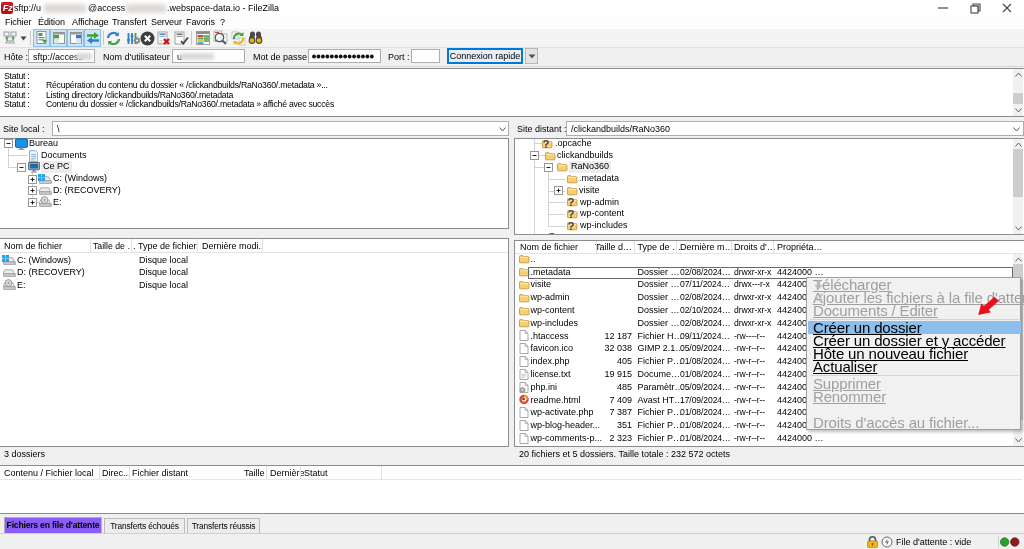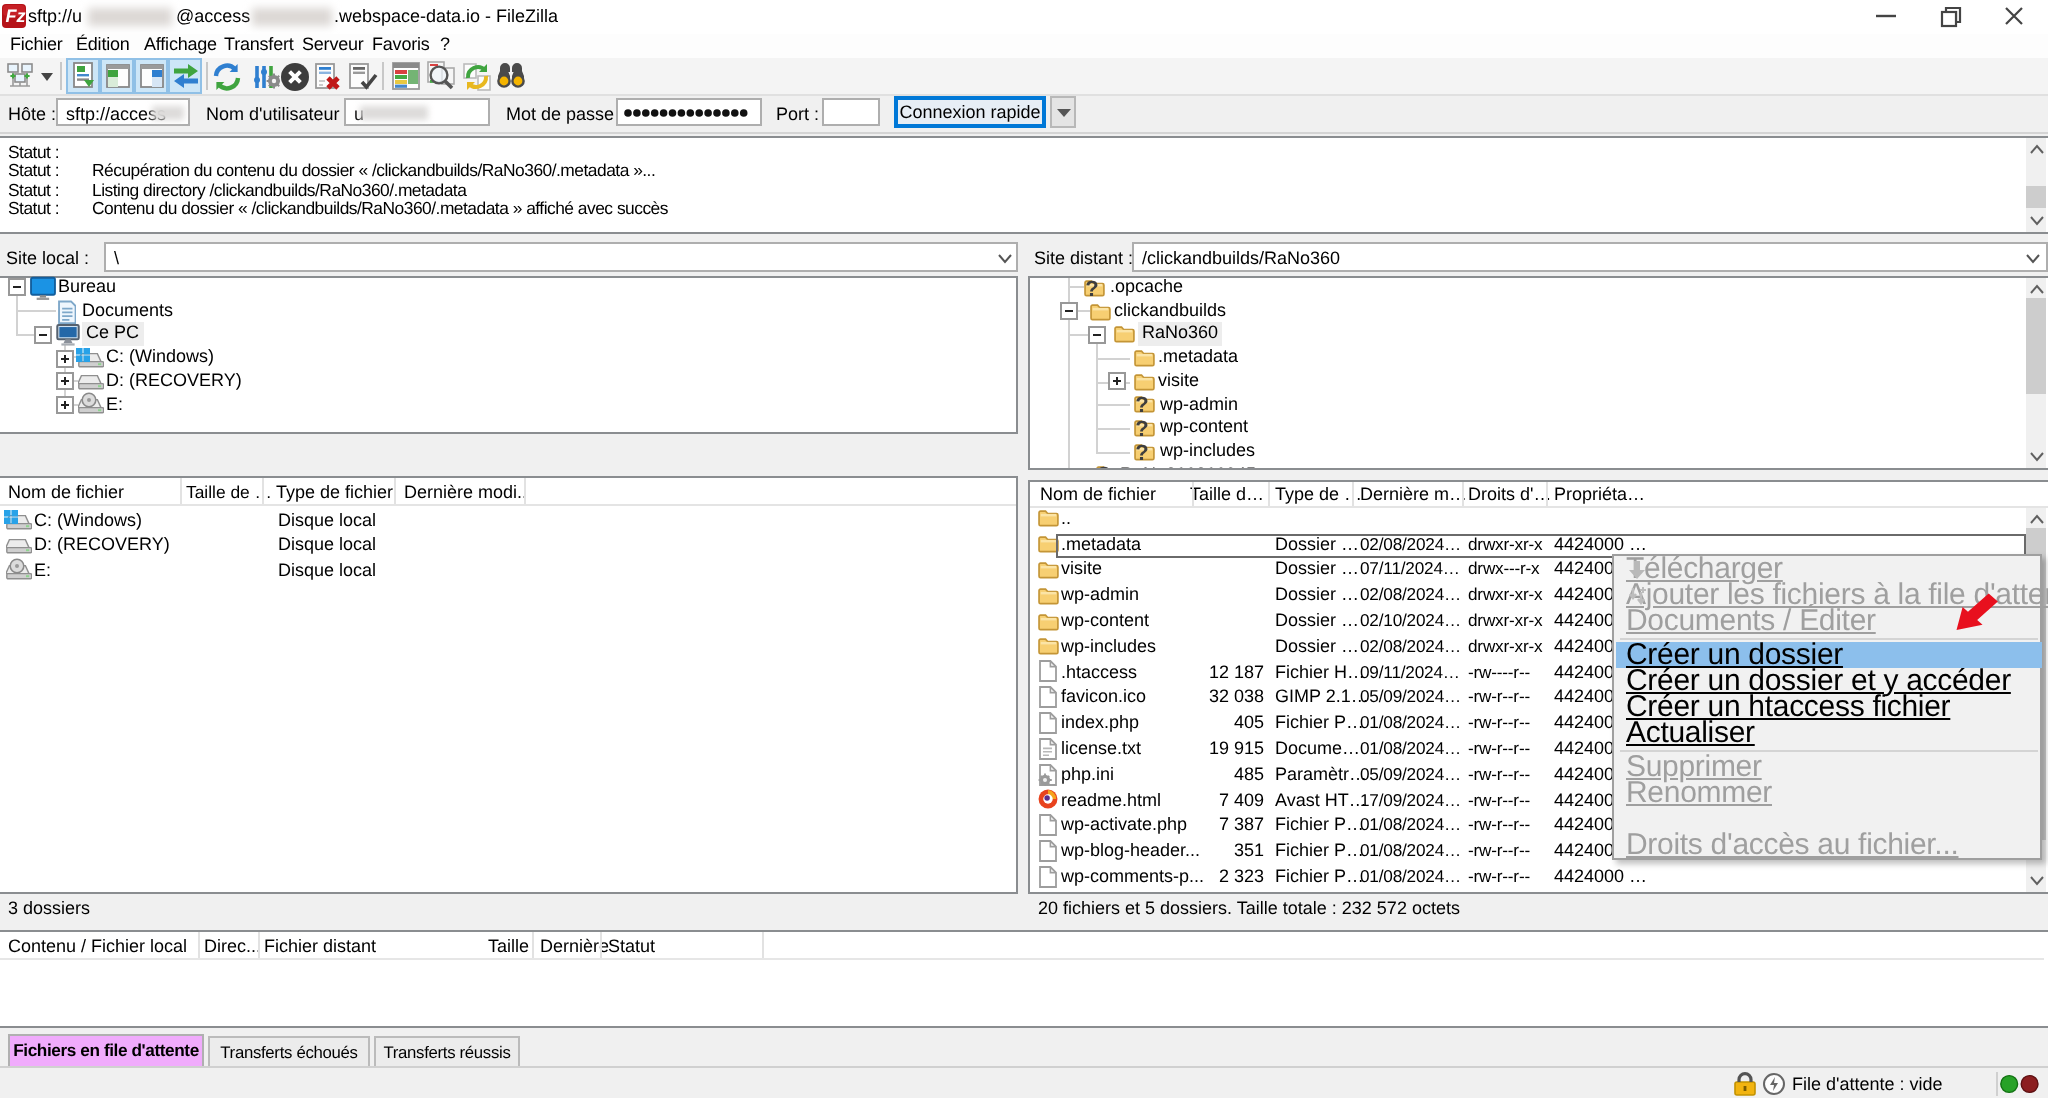--- a/index.html
+++ b/index.html
@@ -295,21 +295,21 @@
   <svg class="abs" style="left:499px;top:9px" width="7" height="5">
       <path d="M0.5 0.5 L3.5 4 L6.5 0.5" stroke="#555" fill="none"></path>
     </svg>
   <span class="abs" style="left:517px;top:6px;">Site distant :</span>
   <span class="abs" style="left:566px;top:3px;width:458px;height:15px;background:#fff;border:1px solid #aeaeae;padding:2px 0 0 4px;">/clickandbuilds/RaNo360</span>
   <svg class="abs" style="left:1013px;top:9px" width="7" height="5">
       <path d="M0.5 0.5 L3.5 4 L6.5 0.5" stroke="#555" fill="none"></path>
     </svg>
 </div>
 
-<div id="ltree" class="box" style="left:0;top:138px;width:509px;height:79px;border-left:none;">
+<div id="ltree" class="box" style="left:0;top:138px;width:509px;height:91px;border-left:none;">
  <div class="abs" style="left:8px;top:9px;width:1px;height:19px;background:#d2d2d2"></div>
  <div class="abs" style="left:8px;top:16px;width:20px;height:1px;background:#d2d2d2"></div>
  <div class="abs" style="left:8px;top:28px;width:10px;height:1px;background:#d2d2d2"></div>
  <div class="abs" style="left:32px;top:33px;width:1px;height:30px;background:#d2d2d2"></div>
  <div class="abs" style="left:32px;top:39px;width:7px;height:1px;background:#d2d2d2"></div>
  <div class="abs" style="left:32px;top:51px;width:7px;height:1px;background:#d2d2d2"></div>
  <div class="abs" style="left:32px;top:63px;width:7px;height:1px;background:#d2d2d2"></div>
  <svg class="abs" style="left:4px;top:0px" width="9" height="9">
       <use href="#expminus"></use>
     </svg>
@@ -657,21 +657,21 @@
     <span class="abs" style="left:304px;top:2px;">Statut</span>
     <div class="hdrline" style="left:99px;"></div>
     <div class="hdrline" style="left:129px;"></div>
     <div class="hdrline" style="left:266px;"></div>
     <div class="hdrline" style="left:300px;"></div>
     <div class="hdrline" style="left:381px;"></div>
   </div>
 </div>
 
 <div class="abs" style="left:0;top:514px;width:1024px;height:19px;background:#f0f0f0;">
-  <span class="abs" style="left:4px;top:3px;width:98px;height:16px;background:#f0abfc;border:1px solid #b0b0b0;border-bottom:none;font-weight:bold;text-align:center;padding-top:2px;font-size:8.6px;letter-spacing:-0.2px;">Fichiers en file d'attente</span>
+  <span class="abs" style="left:4px;top:3px;width:98px;height:16px;background:#8b5cf6;border:1px solid #b0b0b0;border-bottom:none;font-weight:bold;text-align:center;padding-top:2px;font-size:8.6px;letter-spacing:-0.2px;">Fichiers en file d'attente</span>
   <span class="abs" style="left:104px;top:4px;width:81px;height:15px;background:#ececec;border:1px solid #bbb;border-bottom:none;text-align:center;padding-top:2px;font-size:8.4px;letter-spacing:-0.15px;">Transferts échoués</span>
   <span class="abs" style="left:187px;top:4px;width:73px;height:15px;background:#ececec;border:1px solid #bbb;border-bottom:none;text-align:center;padding-top:2px;font-size:8.4px;letter-spacing:-0.15px;">Transferts réussis</span>
 </div>
 
 <div class="abs" style="left:0;top:533px;width:1024px;height:16px;background:#f0f0f0;border-top:1px solid #d0d0d0;">
   <svg class="abs" style="left:866px;top:2px" width="13" height="12" viewBox="0 0 13 12">
     <rect x="1.5" y="5" width="10" height="6.5" rx="1" fill="#f2b410" stroke="#c29200" stroke-width="0.8"></rect>
     <path d="M3.5 5 v-1.2 a3 3 0 0 1 6 0 V5" fill="none" stroke="#555" stroke-width="1.6"></path>
     <rect x="5.8" y="7" width="1.4" height="2.5" fill="#7a5c00"></rect>
   </svg>
@@ -689,21 +689,21 @@
 
 <div id="ctxmenu" class="abs" style="left:806px;top:277px;width:215px;height:153px;background:#f1f1f1;border:1px solid #9f9f9f;z-index:50;box-shadow:2px 2px 3px rgba(0,0,0,0.25);">
  <div class="abs" style="left:3px;top:41px;width:209px;height:1px;background:#d4d4d4;"></div>
  <div class="abs" style="left:3px;top:97px;width:209px;height:1px;background:#d4d4d4;"></div>
  <div class="mi mg" style="top:0px;">Télécharger</div>
  <div class="mi mg" style="top:13px;">Ajouter les fichiers à la file d'attente</div>
  <div class="mi mg" style="top:26px;">Documents / Éditer</div>
  <div class="abs" style="left:1px;top:43px;width:213px;height:13px;background:#8cbfec;"></div>
  <div class="mi" style="top:43px;">Créer un dossier</div>
  <div class="mi" style="top:56px;">Créer un dossier et y accéder</div>
- <div class="mi" style="top:69px;">Créer un htaccess fichier</div>
+ <div class="mi" style="top:69px;">Hôte un nouveau fichier</div>
  <div class="mi" style="top:82px;">Actualiser</div>
  <div class="mi mg" style="top:99px;">Supprimer</div>
  <div class="mi mg" style="top:112px;">Renommer</div>
  <div class="mi mg" style="top:138px;">Droits d'accès au fichier...</div>
  <svg class="abs" style="left:7px;top:2px" width="9" height="10" viewBox="0 0 9 10">
       <path d="M3 0.5 h3 v4.5 h2.5 L4.5 9.5 L0.5 5 h2.5 z" fill="#b9b9b9"></path>
     </svg>
  <svg class="abs" style="left:7px;top:15px" width="10" height="10" viewBox="0 0 10 10">
       <path d="M2.5 1 v5 M1 4 l1.5 2 1.5 -2" stroke="#bdbdbd" stroke-width="1.2" fill="none"></path>
       <path d="M6.5 3 v5 M5 6.5 l1.5 2 1.5 -2" stroke="#bdbdbd" stroke-width="1.2" fill="none"></path>

